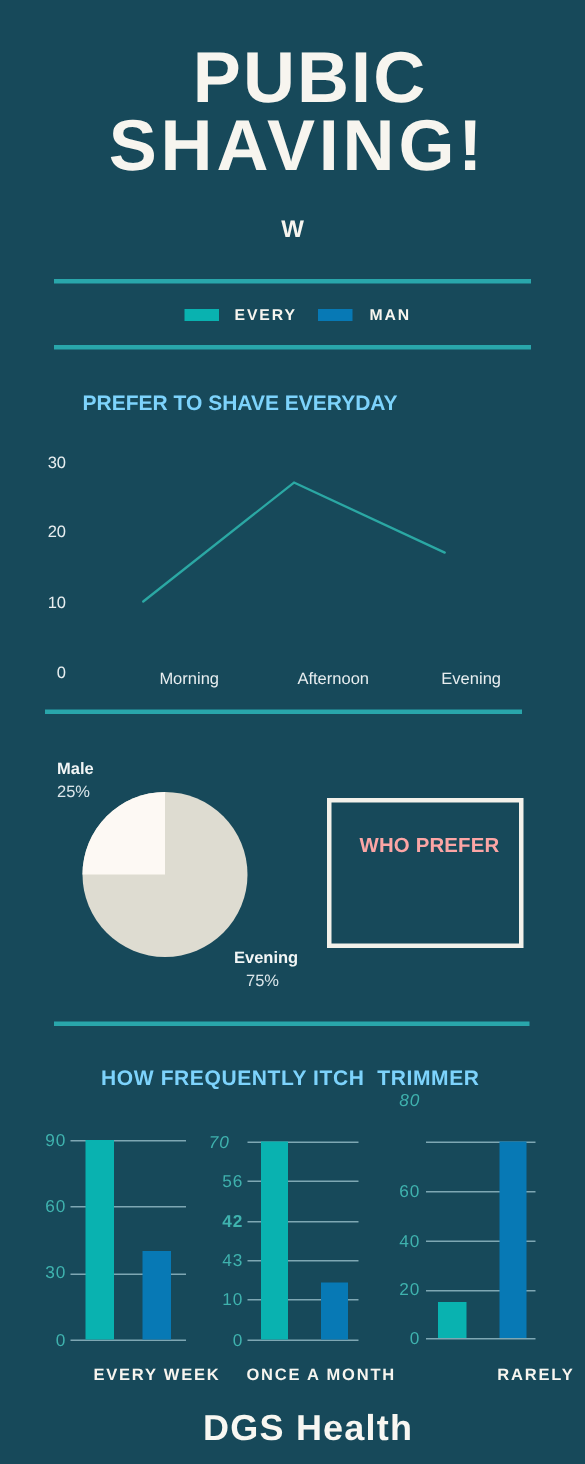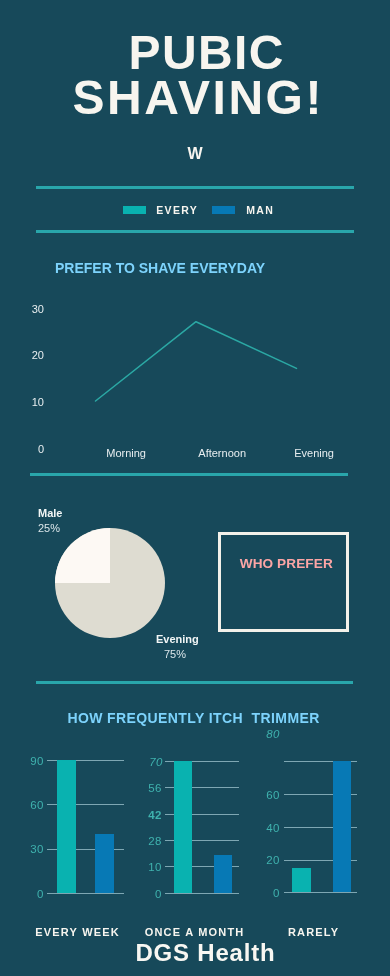--- a/index.html
+++ b/index.html
@@ -40,22 +40,22 @@
 
   
   .pie-lab{position:absolute;color:#f2f6f6;font-size:11px;font-weight:bold;
            line-height:1;white-space:nowrap;}
   .pie-val{position:absolute;color:#dbe6ea;font-size:11px;line-height:1;white-space:nowrap;}
 
   
   .bar-tick{position:absolute;color:#3fb2ae;font-size:11.5px;font-weight:normal;
             letter-spacing:0.5px;text-align:right;line-height:1;}
   .bar-cat{position:absolute;color:#f7f5ef;font-size:11px;font-weight:bold;
-           letter-spacing:1.2px;text-align:center;line-height:1;white-space:pre;
-           text-indent:1.2px;margin-top:15px;}
+           letter-spacing:1.2px;text-align:right;line-height:1;white-space:pre;
+           text-indent:1.2px;}
   .gridline{position:absolute;height:1px;background:#7ea7b3;}
   .bar{position:absolute;}
 
   
   .callout{position:absolute;border:3px solid #f3f1ea;box-sizing:border-box;}
   .callout-line{position:absolute;width:100%;text-align:center;color:#fca5a5;
                 font-size:13.6px;font-weight:bold;letter-spacing:0.1px;line-height:1;
                 text-indent:0.1px;}
 </style>
 </head>
@@ -125,27 +125,27 @@
       <div class="gridline" style="left: 47.4px; width: 76.6px; top: 760px;"></div>
       <div class="bar-tick" style="left: 4px; width: 40px; top: 755.8px;">90</div>
       <div class="bar" style="left: 57px; width: 19px; top: 760px; height: 133px; background: rgb(9, 178, 176);"></div>
       <div class="bar" style="left: 94.7px; width: 19px; top: 833.889px; height: 59.1111px; background: rgb(7, 121, 181);"></div>
       <div class="bar-cat" style="left: 7.3px; width: 140px; top: 911.5px;">EVERY WEEK</div>
       <div class="gridline" style="left: 165.1px; width: 73.9px; top: 893px;"></div>
       <div class="bar-tick" style="left: 121.5px; width: 40px; top: 888.6px;">0</div>
       <div class="gridline" style="left: 165.1px; width: 73.9px; top: 866px;"></div>
       <div class="bar-tick" style="left: 121.5px; width: 40px; top: 862.24px;">10</div>
       <div class="gridline" style="left: 165.1px; width: 73.9px; top: 840px;"></div>
-      <div class="bar-tick" style="left: 121.5px; width: 40px; top: 835.88px;">28</div>
+      <div class="bar-tick" style="left: 121.5px; width: 40px; top: 835.88px;">43</div>
       <div class="gridline" style="left: 165.1px; width: 73.9px; top: 814px;"></div>
       <div class="bar-tick" style="left: 121.5px; width: 40px; top: 809.52px; font-weight: bold;">42</div>
       <div class="gridline" style="left: 165.1px; width: 73.9px; top: 787px;"></div>
       <div class="bar-tick" style="left: 121.5px; width: 40px; top: 783.16px;">56</div>
       <div class="gridline" style="left: 165.1px; width: 73.9px; top: 761px;"></div>
-      <div class="bar-tick" style="left: 123px; width: 40px; top: 756.8px; font-style: italic;">70</div>
+      <div class="bar-tick" style="left: 113px; width: 40px; top: 756.8px; font-style: italic;">70</div>
       <div class="bar" style="left: 174.4px; width: 18px; top: 761px; height: 131.8px; background: rgb(9, 178, 176);"></div>
       <div class="bar" style="left: 214.1px; width: 17.5px; top: 855.143px; height: 37.6571px; background: rgb(7, 121, 181);"></div>
       <div class="bar-cat" style="left: 124.4px; width: 140px; top: 911.5px;">ONCE A MONTH</div>
       <div class="gridline" style="left: 283.8px; width: 73.2px; top: 892px;"></div>
       <div class="bar-tick" style="left: 240px; width: 40px; top: 888.2px;">0</div>
       <div class="gridline" style="left: 283.8px; width: 73.2px; top: 860px;"></div>
       <div class="bar-tick" style="left: 240px; width: 40px; top: 855.4px;">20</div>
       <div class="gridline" style="left: 283.8px; width: 73.2px; top: 827px;"></div>
       <div class="bar-tick" style="left: 240px; width: 40px; top: 822.6px;">40</div>
       <div class="gridline" style="left: 283.8px; width: 73.2px; top: 794px;"></div>

